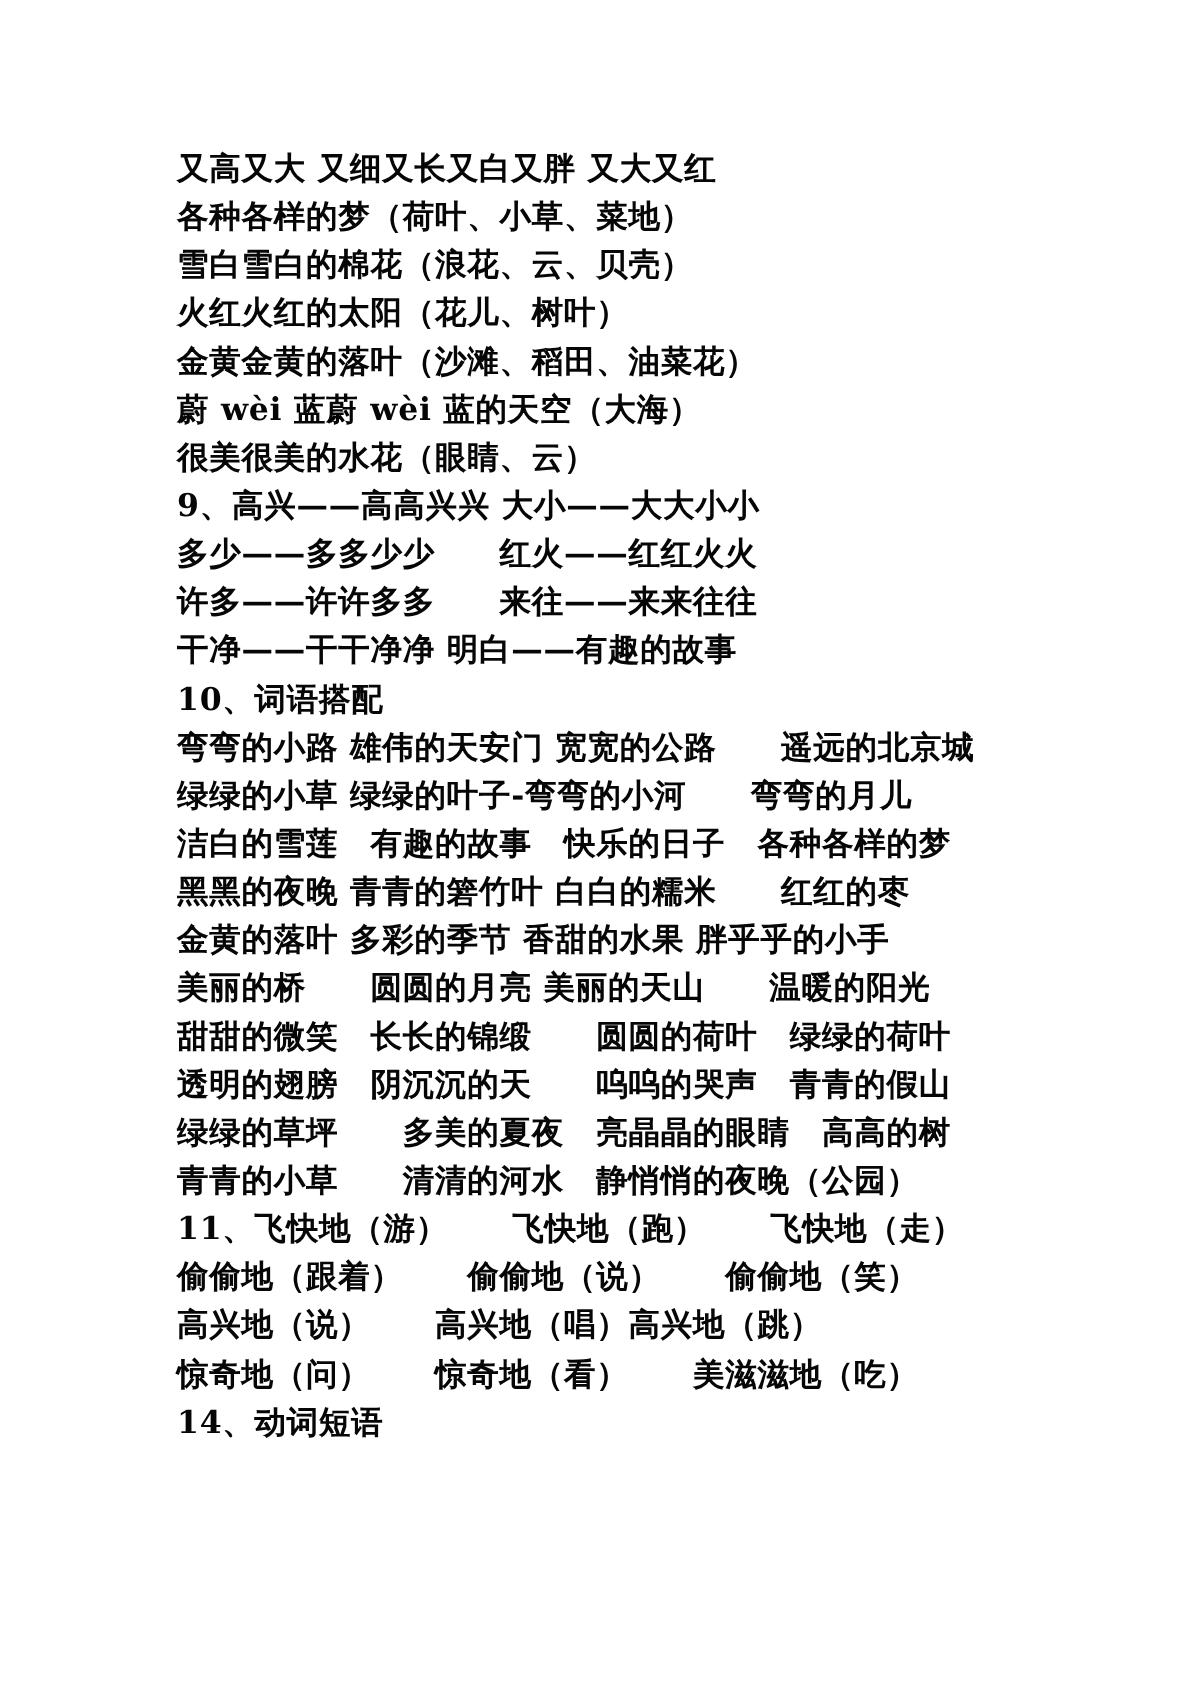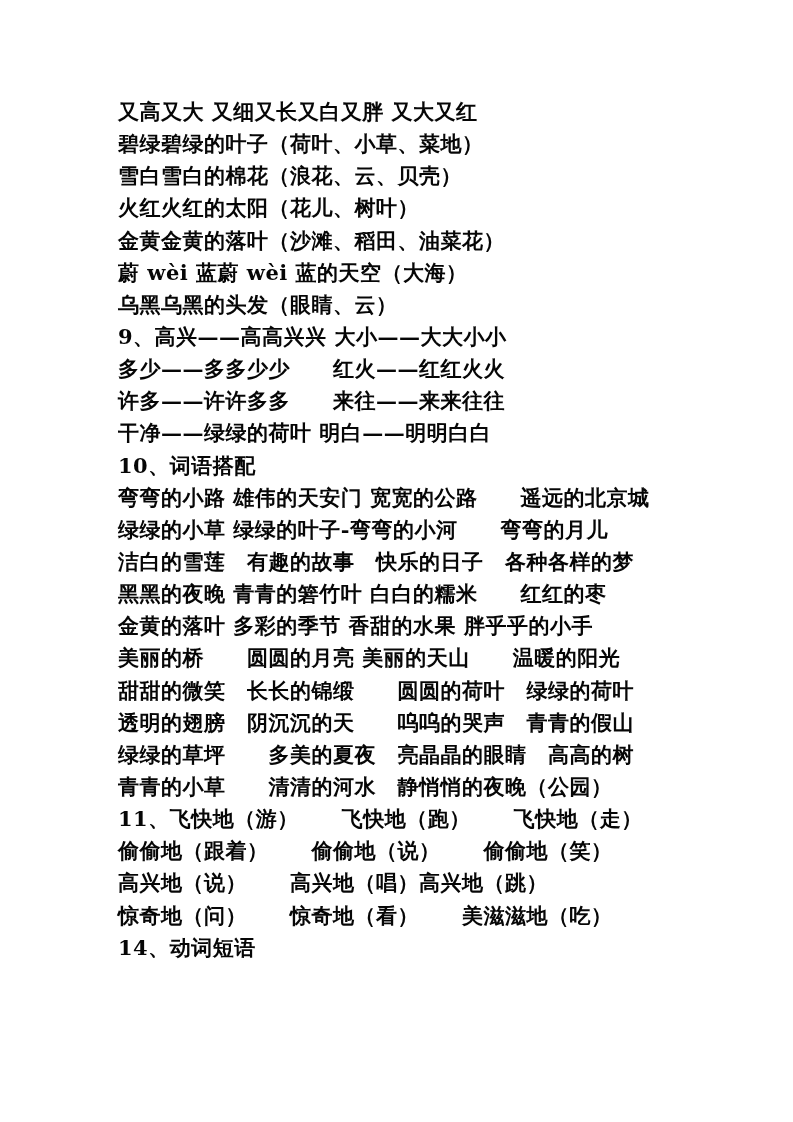--- a/index.html
+++ b/index.html
@@ -31,30 +31,30 @@
     white-space: pre;
     overflow: visible;
   }
 </style>
 </head>
 <body>
 
 <div class="page">
   <div class="doc-body">
     <div class="doc-line">又高又大 又细又长又白又胖 又大又红</div>
-    <div class="doc-line">碧绿碧绿的叶子（荷叶、小草、菜地）</div>
+    <div class="doc-line">各种各样的梦（荷叶、小草、菜地）</div>
     <div class="doc-line">雪白雪白的棉花（浪花、云、贝壳）</div>
     <div class="doc-line">火红火红的太阳（花儿、树叶）</div>
     <div class="doc-line">金黄金黄的落叶（沙滩、稻田、油菜花）</div>
     <div class="doc-line">蔚 wèi 蓝蔚 wèi 蓝的天空（大海）</div>
-    <div class="doc-line">乌黑乌黑的头发（眼睛、云）</div>
+    <div class="doc-line">很美很美的水花（眼睛、云）</div>
     <div class="doc-line">9、高兴——高高兴兴 大小——大大小小</div>
     <div class="doc-line">多少——多多少少　　红火——红红火火</div>
     <div class="doc-line">许多——许许多多　　来往——来来往往</div>
-    <div class="doc-line">干净——绿绿的荷叶 明白——明明白白</div>
+    <div class="doc-line">干净——干干净净 明白——有趣的故事</div>
     <div class="doc-line">10、词语搭配</div>
     <div class="doc-line">弯弯的小路 雄伟的天安门 宽宽的公路　　遥远的北京城</div>
     <div class="doc-line">绿绿的小草 绿绿的叶子-弯弯的小河　　弯弯的月儿</div>
     <div class="doc-line">洁白的雪莲　有趣的故事　快乐的日子　各种各样的梦</div>
     <div class="doc-line">黑黑的夜晚 青青的箬竹叶 白白的糯米　　红红的枣</div>
     <div class="doc-line">金黄的落叶 多彩的季节 香甜的水果 胖乎乎的小手</div>
     <div class="doc-line">美丽的桥　　圆圆的月亮 美丽的天山　　温暖的阳光</div>
     <div class="doc-line">甜甜的微笑　长长的锦缎　　圆圆的荷叶　绿绿的荷叶</div>
     <div class="doc-line">透明的翅膀　阴沉沉的天　　呜呜的哭声　青青的假山</div>
     <div class="doc-line">绿绿的草坪　　多美的夏夜　亮晶晶的眼睛　高高的树</div>

